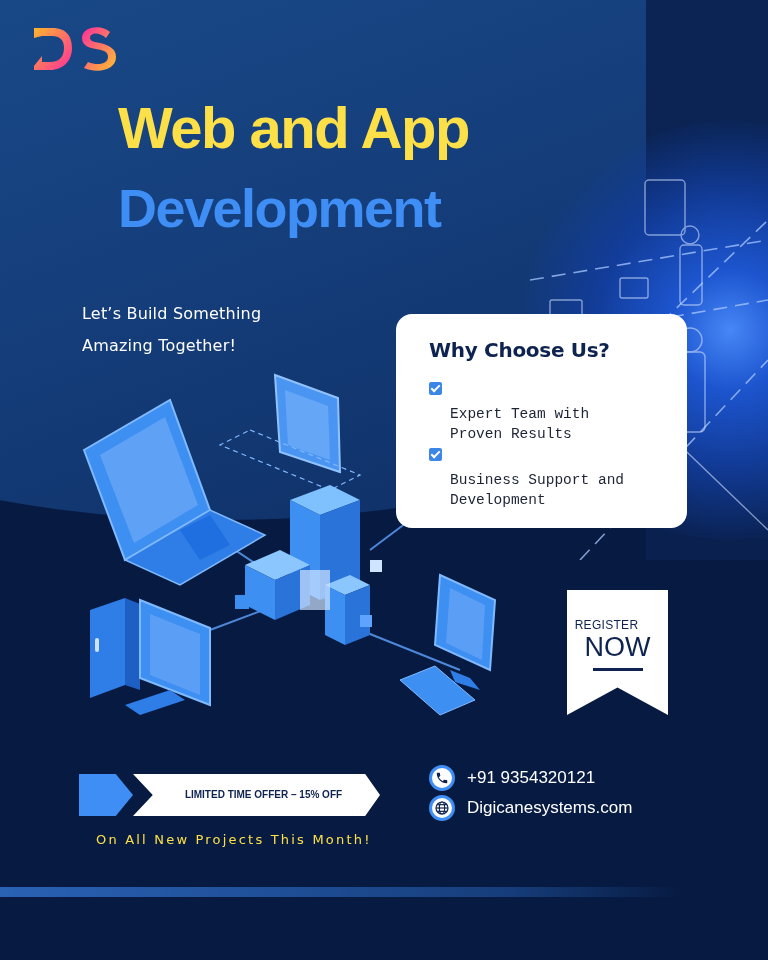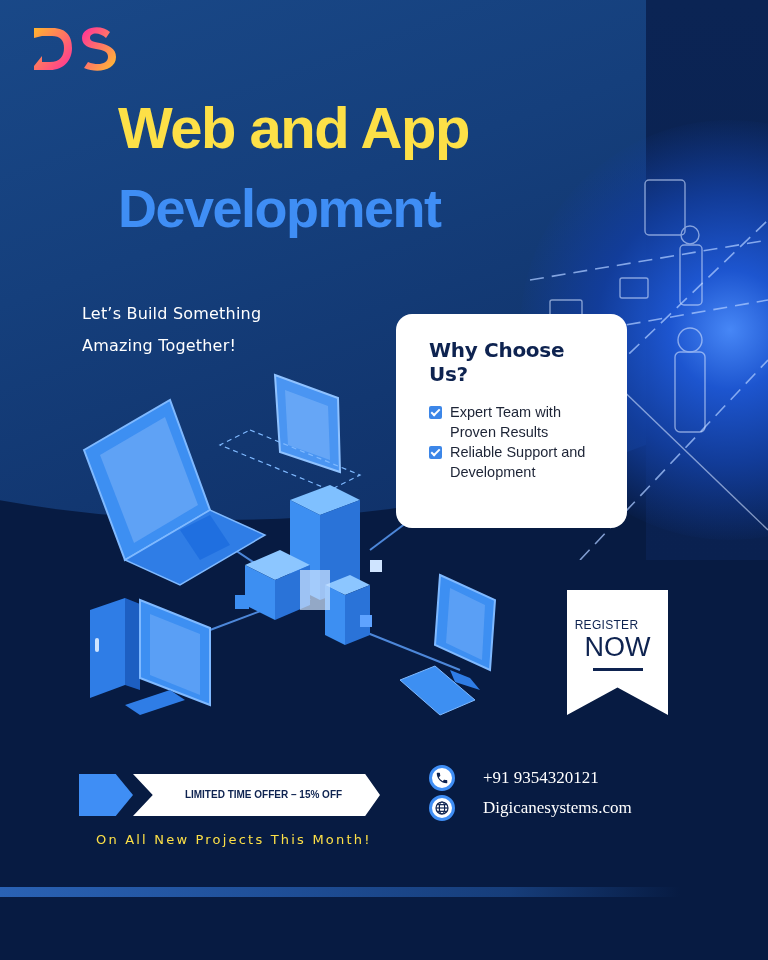--- a/index.html
+++ b/index.html
@@ -28,47 +28,47 @@
 
   
   .logo { position: absolute; left: 32px; top: 18px; width: 90px; height: 58px; }
 
   .title-1 { position: absolute; left: 118px; top: 96px; font-size: 58px; font-weight: 700; color: #fde047; letter-spacing: -1.5px; line-height: 64px; }
   .title-2 { position: absolute; left: 118px; top: 177px; font-size: 54px; font-weight: 700; color: #3f8ef5; letter-spacing: -1.5px; line-height: 62px; }
 
   .tagline { position: absolute; left: 82px; top: 266px; font-size: 16px; color: #ffffff; line-height: 32px; font-family: "DejaVu Sans", sans-serif; font-weight: 400; letter-spacing: 0.2px; margin-top: 32px; }
 
   
-  .why-card { position: absolute; left: 396px; top: 314px; width: 231px; height: 214px; background: #ffffff; border-radius: 16px; padding: 24px 18px 0 33px; }
+  .why-card { position: absolute; left: 396px; top: 314px; width: 291px; height: 214px; background: #ffffff; border-radius: 16px; padding: 24px 18px 0 33px; }
   .why-title { font-size: 20px; font-weight: 700; color: #0e2350; margin-bottom: 16px; font-family: "DejaVu Sans", sans-serif; letter-spacing: -0.3px; }
   .why-item { display: flex; align-items: flex-start; margin-bottom: 0; }
   .check { flex: 0 0 13px; width: 13px; height: 13px; background: #3c86e8; border-radius: 2px; margin-top: 4px; margin-right: 8px; position: relative; }
   .check::after { content: ""; position: absolute; left: 4px; top: 1px; width: 3px; height: 7px; border: solid #fff; border-width: 0 2px 2px 0; transform: rotate(45deg); }
-  .why-text { font-size: 14.5px; color: #1d2436; line-height: 20px; font-family: Liberation Sans, sans-serif; }
+  .why-text { font-size: 14.5px; color: #1d2436; line-height: 20px; font-family: Liberation Mono, monospace; margin-top: 26px; }
 
   
   .illus { position: absolute; left: 70px; top: 360px; width: 480px; height: 380px; }
 
   
   .ribbon { position: absolute; left: 567px; top: 590px; width: 101px; height: 125px; }
   .ribbon-bg { position: absolute; left: 0; top: 0; width: 101px; height: 125px; background: #ffffff; clip-path: polygon(0 0, 100% 0, 100% 100%, 50% 78%, 0 100%); }
   .reg-small { position: absolute; left: 0; width: 79px; top: 28px; text-align: center; font-size: 12px; color: #0e2350; letter-spacing: 0.3px; }
   .reg-big { position: absolute; left: 0; width: 101px; top: 42px; text-align: center; font-size: 27px; font-weight: 400; color: #0e2350; }
   .reg-line { position: absolute; left: 26px; top: 78px; width: 50px; height: 3px; background: #0e2350; }
 
   
   .offer-blue { position: absolute; left: 79px; top: 774px; width: 54px; height: 42px; background: #3f8ef5; clip-path: polygon(0 0, 68% 0, 100% 50%, 68% 100%, 0 100%); }
   .offer-white { position: absolute; left: 133px; top: 774px; width: 247px; height: 42px; background: #ffffff; clip-path: polygon(0 0, 94% 0, 100% 50%, 94% 100%, 0 100%, 8% 50%); }
   .offer-text { position: absolute; left: 133px; top: 774px; width: 247px; height: 42px; line-height: 42px; text-align: center; font-size: 10px; font-weight: 700; color: #0e2350; padding-left: 14px; }
   .offer-sub { position: absolute; left: 96px; top: 832px; font-size: 13px; color: #fde047; letter-spacing: 2.2px; font-family: "DejaVu Sans", sans-serif; }
 
   
   .contact { position: absolute; left: 429px; display: flex; align-items: center; }
   .contact-icon { width: 26px; height: 26px; border-radius: 50%; background: #ffffff; border: 3px solid #3f8ef5; display: flex; align-items: center; justify-content: center; margin-right: 12px; }
-  .contact-text { font-size: 17px; color: #ffffff; font-family: Liberation Serif, serif; margin-left: 16px; }
+  .contact-text { font-size: 17px; color: #ffffff; font-family: Liberation Sans, sans-serif; }
 
   .bottom-bar { position: absolute; left: 0; top: 887px; width: 680px; height: 10px; background: linear-gradient(90deg, #2a62b4 0%, #1f4f98 40%, #163d7a 75%, rgba(22,61,122,0) 100%); }
 </style>
 </head>
 <body>
 
 <div class="poster">
   <div class="top-panel"></div>
   <div class="right-strip"></div>
   <div class="radial-burst"></div>
@@ -165,21 +165,21 @@
     <div class="why-item">
       <span class="check"></span>
       <div class="why-text">
         <div>Expert Team with</div>
         <div>Proven Results</div>
       </div>
     </div>
     <div class="why-item">
       <span class="check"></span>
       <div class="why-text">
-        <div>Reliable Support and</div>
+        <div>Business Support and</div>
         <div>Development</div>
       </div>
     </div>
   </div>
 
   <div class="ribbon">
     <div class="ribbon-bg"></div>
     <div class="reg-small">REGISTER</div>
     <div class="reg-big">NOW</div>
     <div class="reg-line"></div>

